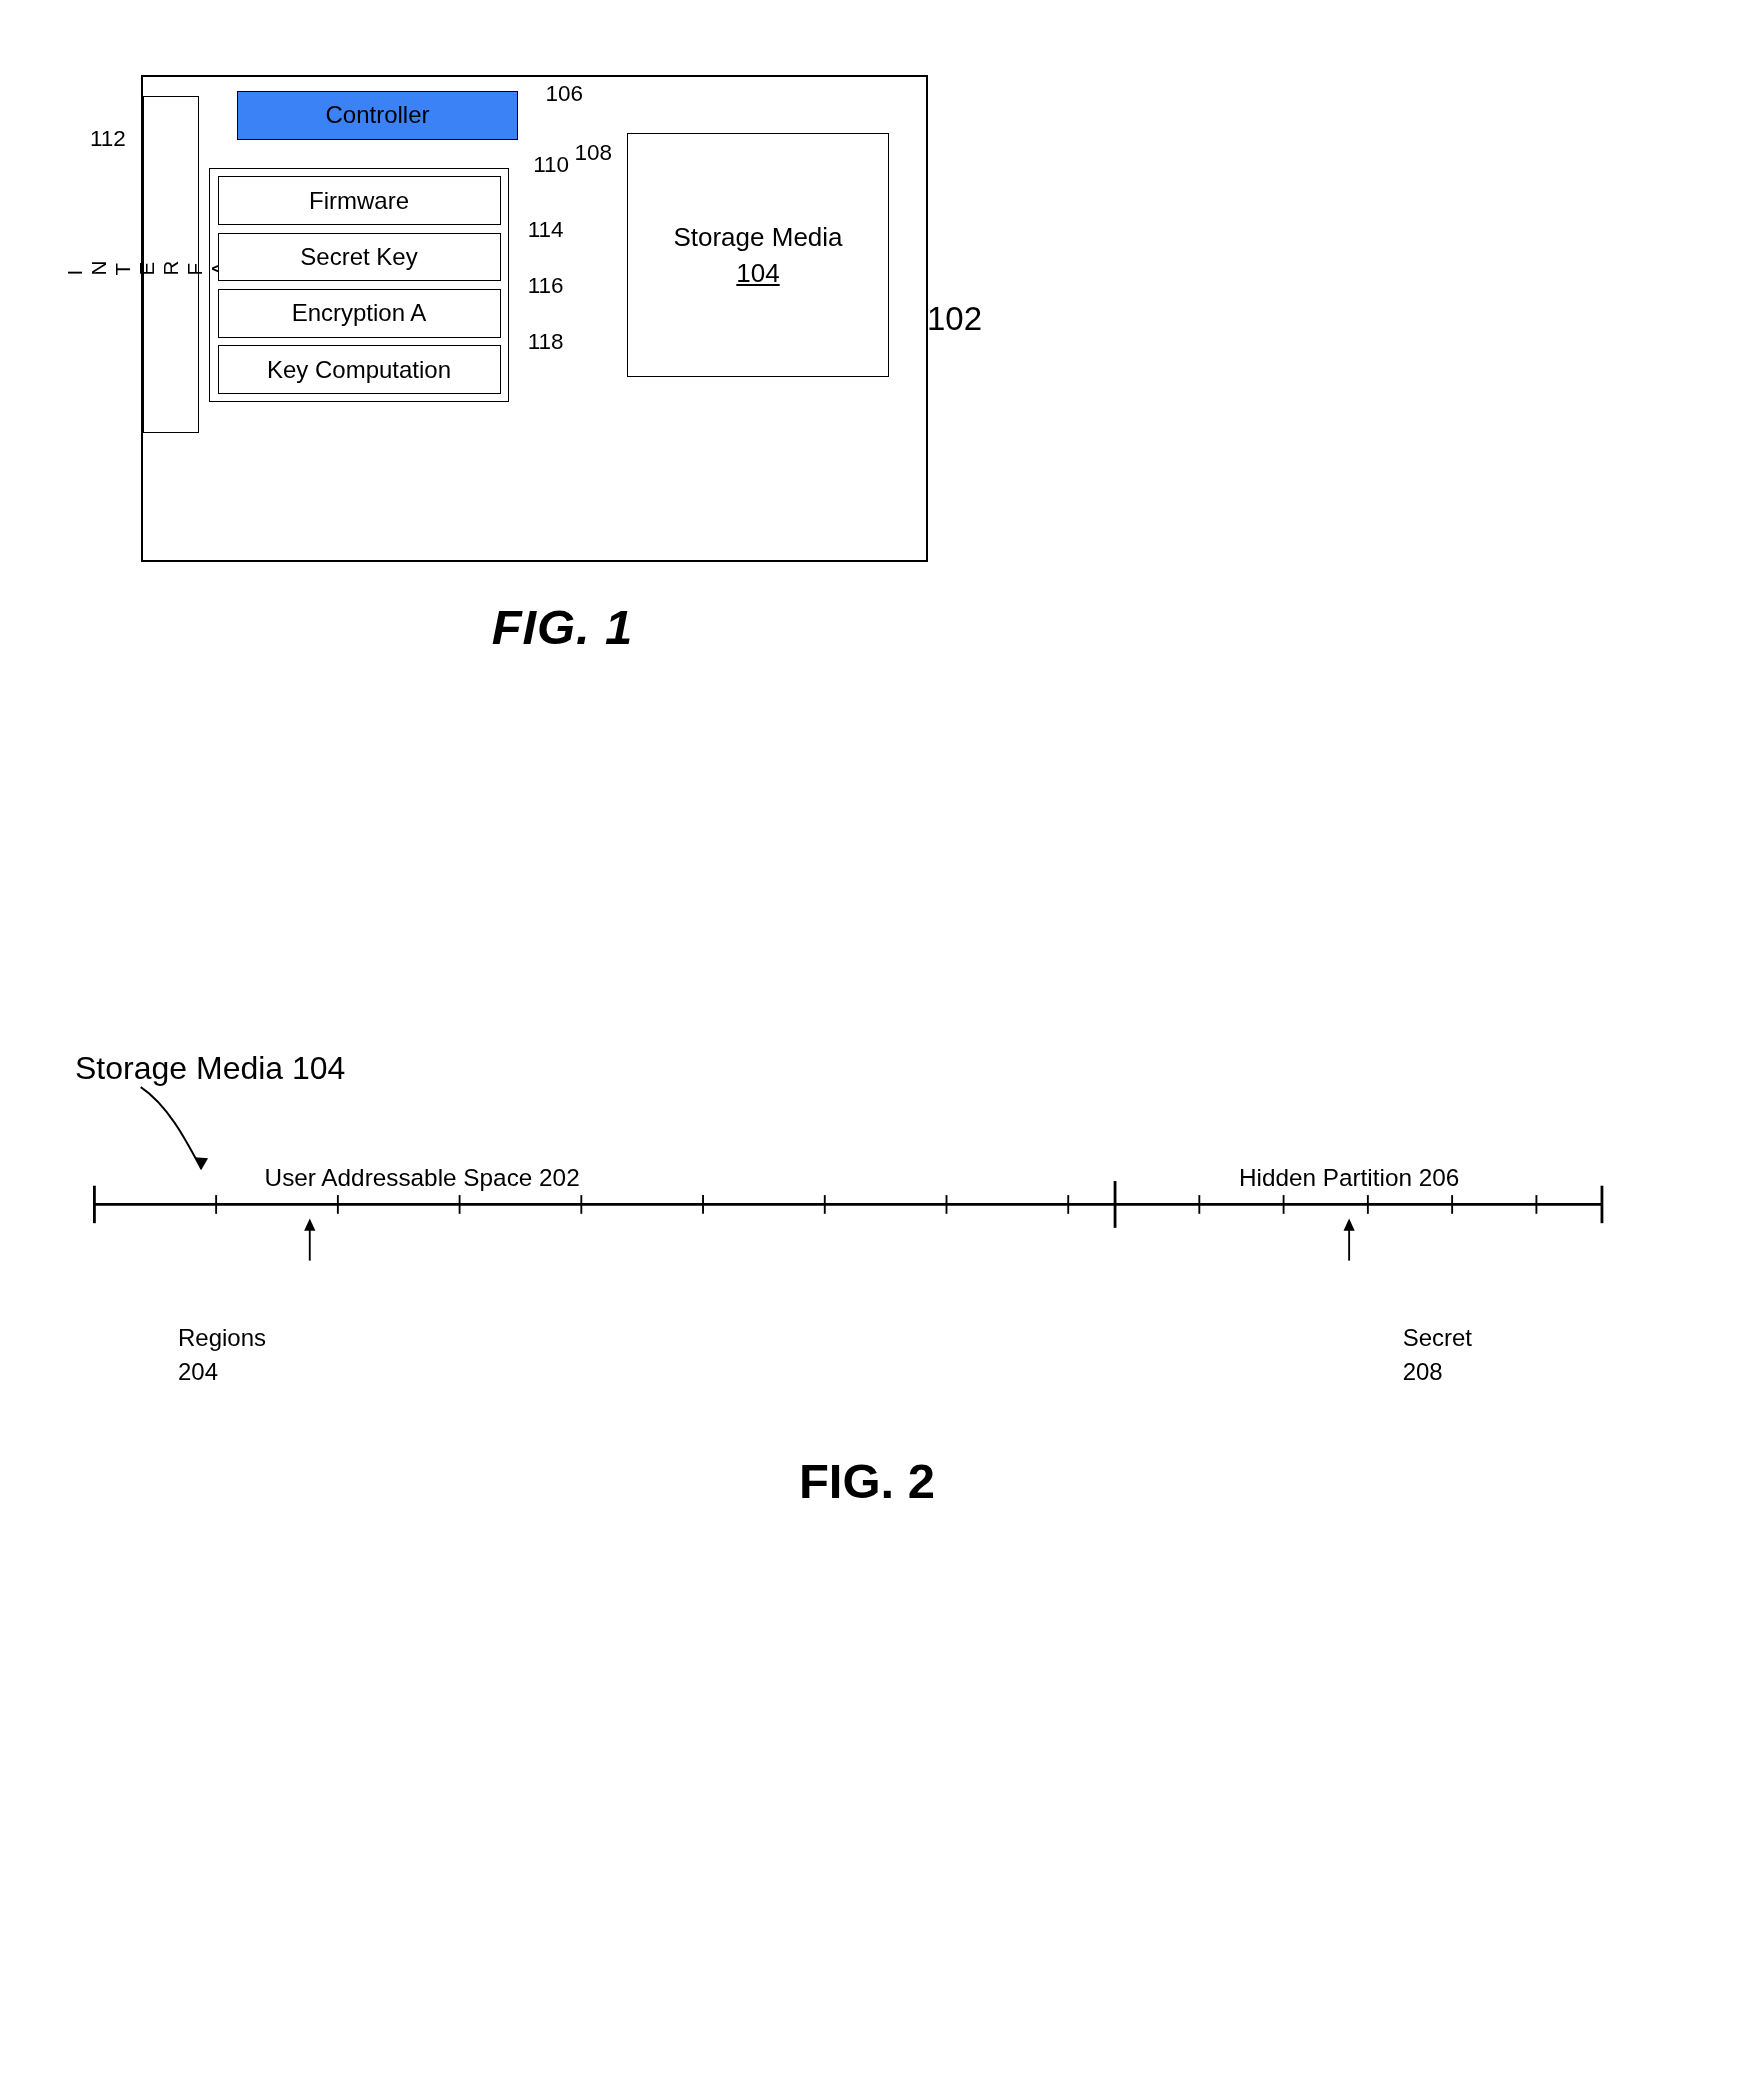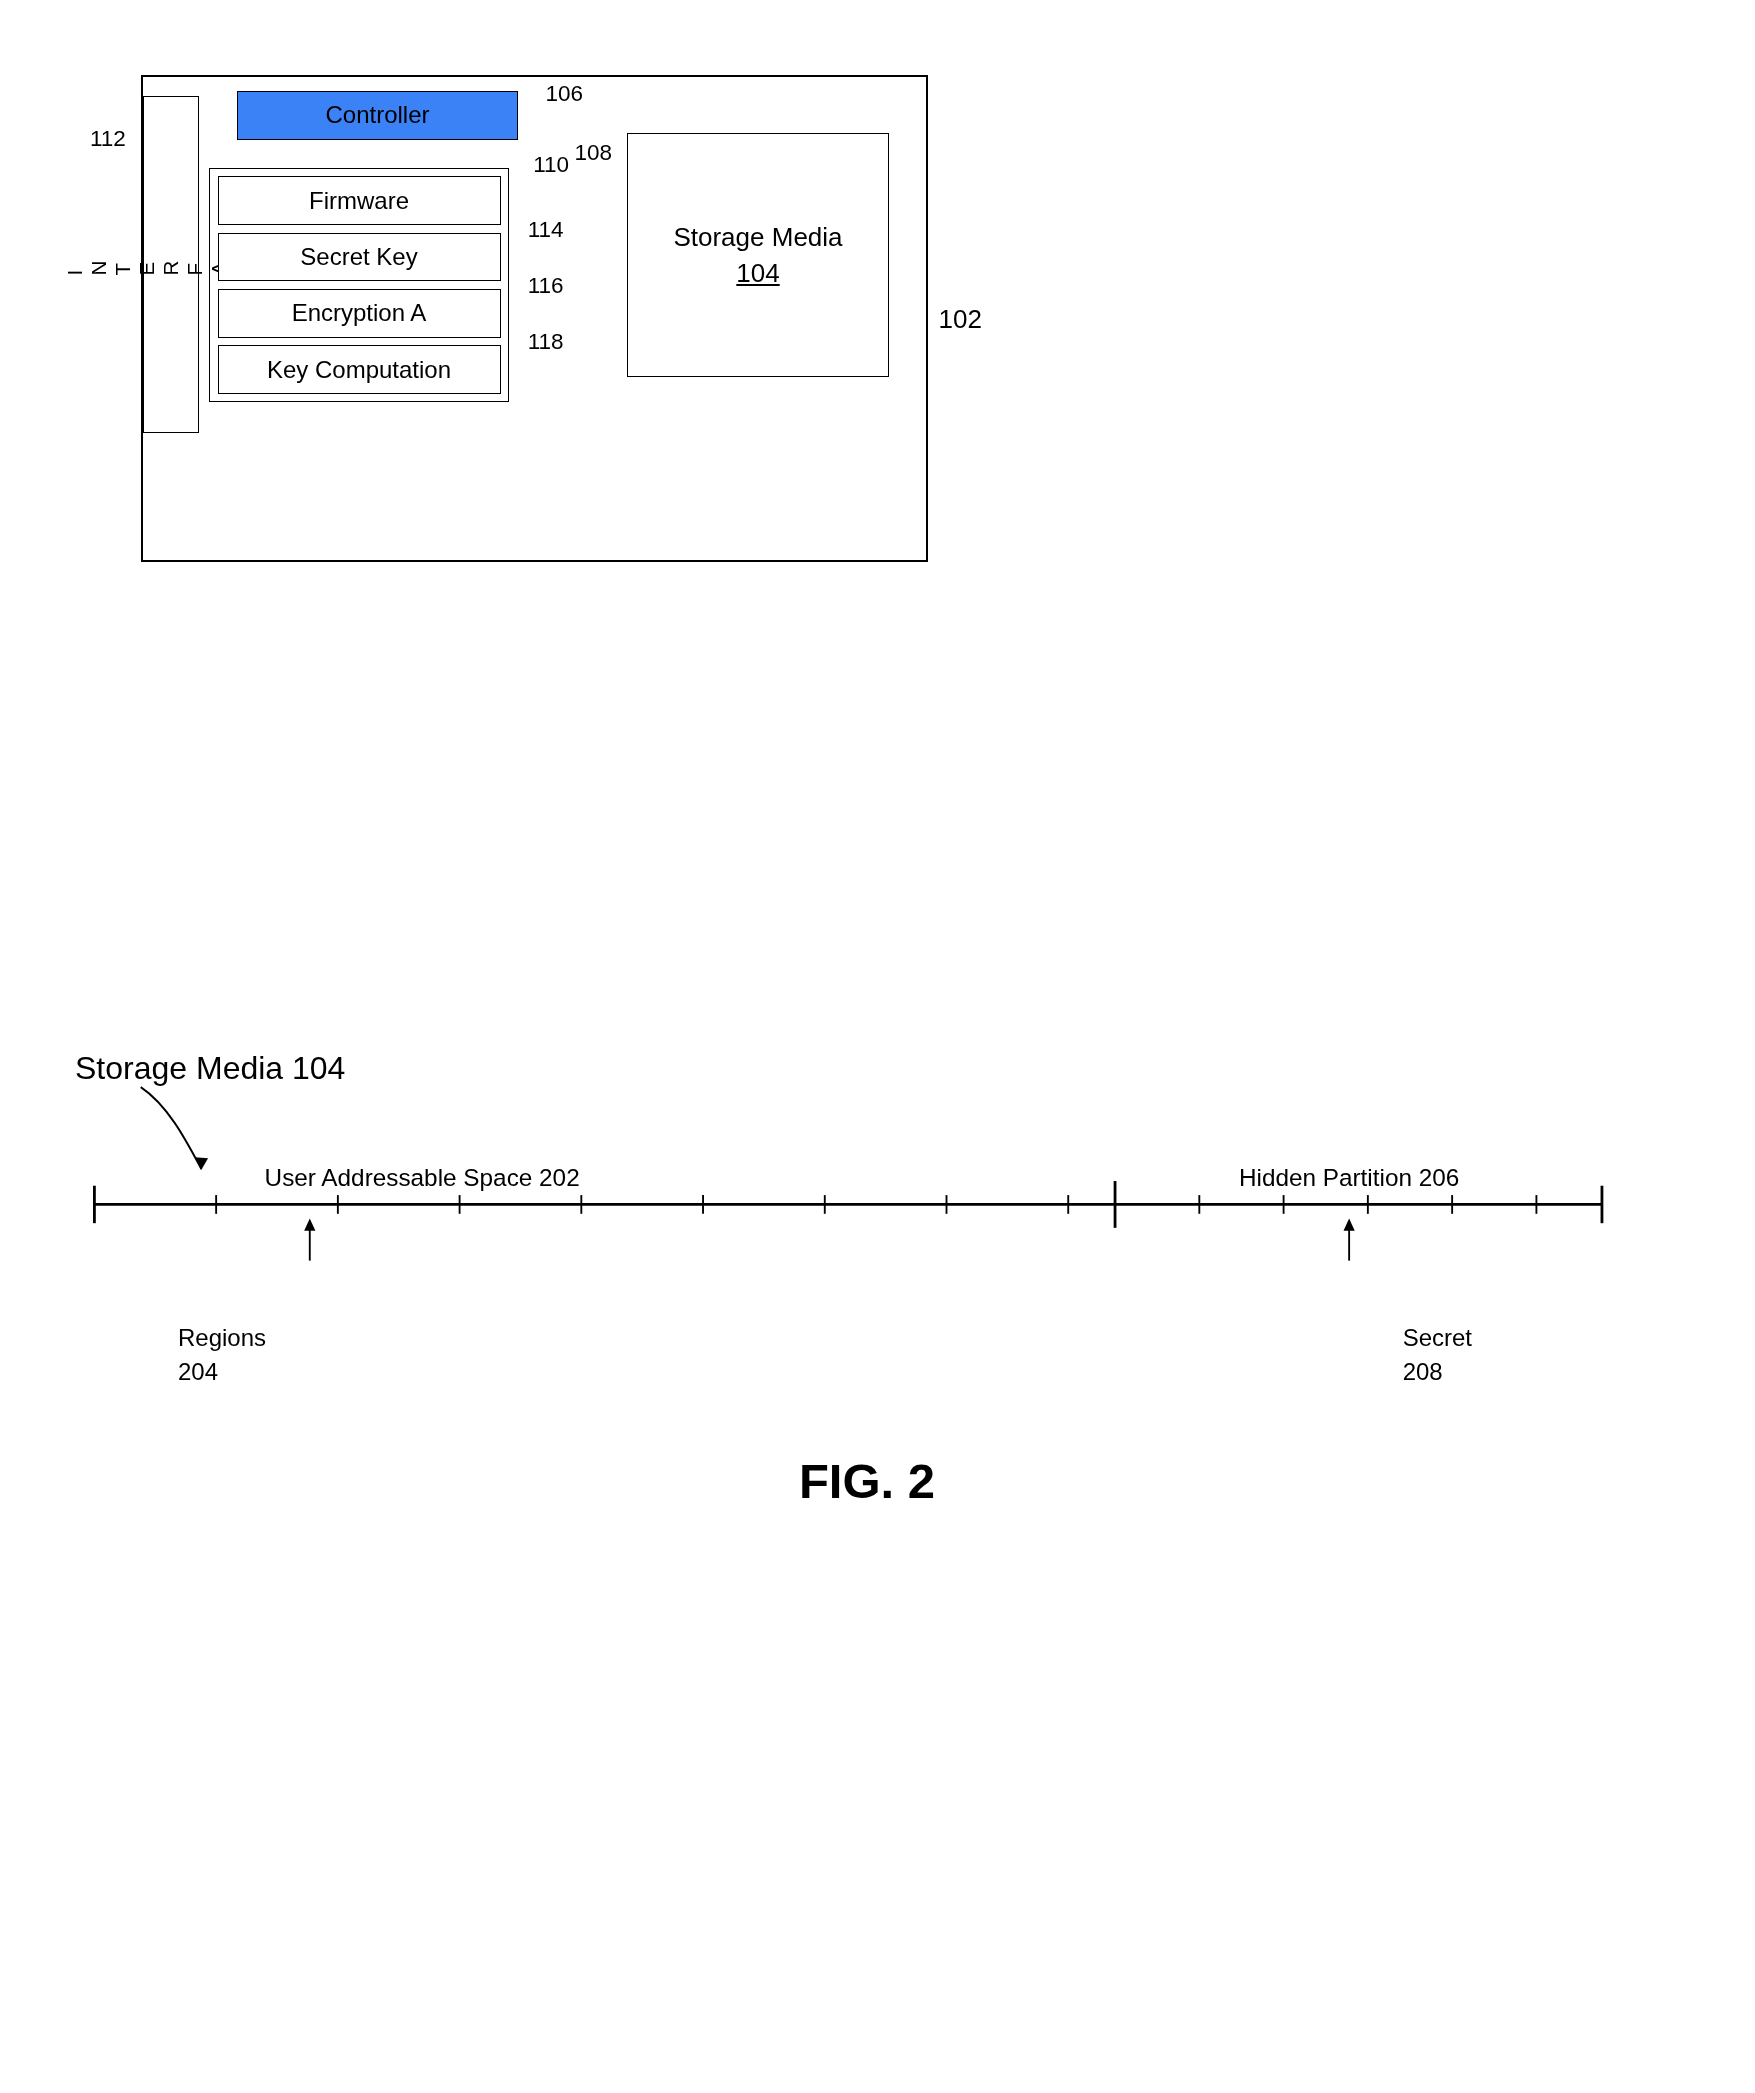--- a/index.html
+++ b/index.html
@@ -44,21 +44,21 @@
       height: 487px;
       margin-top: 19px;
     }
 
     
     .label-102 {
       position: absolute;
       right: -56px;
       top: 50%;
       transform: translateY(-50%);
-      font-size: 26px;
+      font-size: 33px;
     }
 
     
     .controller-box {
       border: 1.9px solid #000;
       text-align: center;
       padding: 9.4px 19px;
       font-size: 24px;
       background: #3b82f6;
       position: relative;
@@ -186,20 +186,21 @@
         <div class="storage-text">
           <span>Storage Media</span><br>
           <span class="storage-underline">104</span>
         </div>
       </div>
 
     </div>
 
     <span style="position:absolute; left:-66px; top:70px; font-size:22.5px;margin-left:15px;">112</span>
 
+    <div class="fig1-title">FIG. 1</div>
 
   </div>
 
   <div style="position:absolute; top:1031px; left:47px; width:1640px;">
 
     <div style="position:relative; height:300px;">
 
       <span style="position:absolute; top:19px; left:28px; font-size:32px;">Storage Media 104</span>
 
       <svg style="position:absolute; top:0px; left:0px; width:281px; height:187px;" viewBox="0 0 300 200" width="281" height="187">

